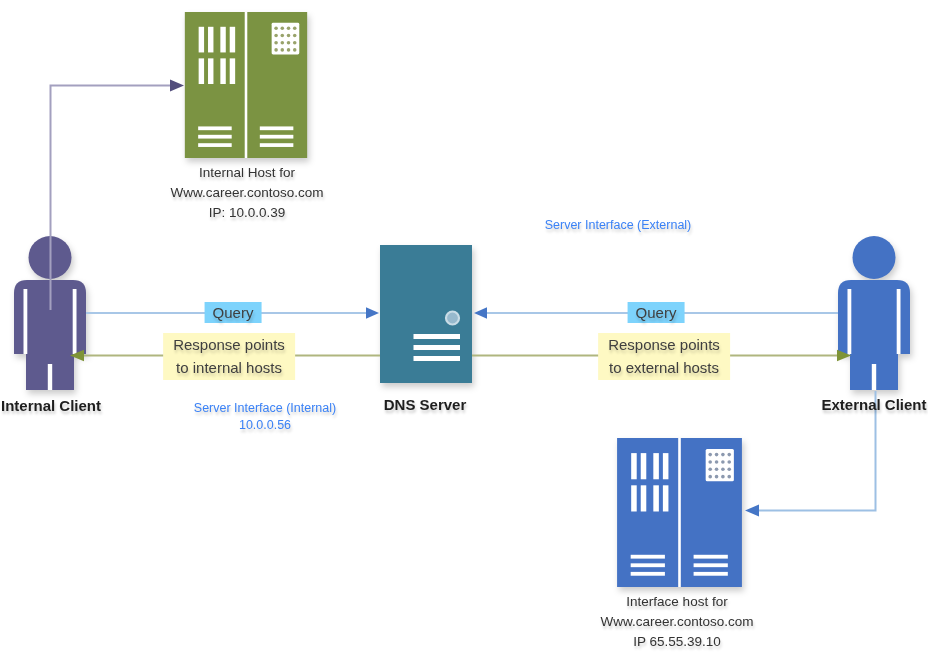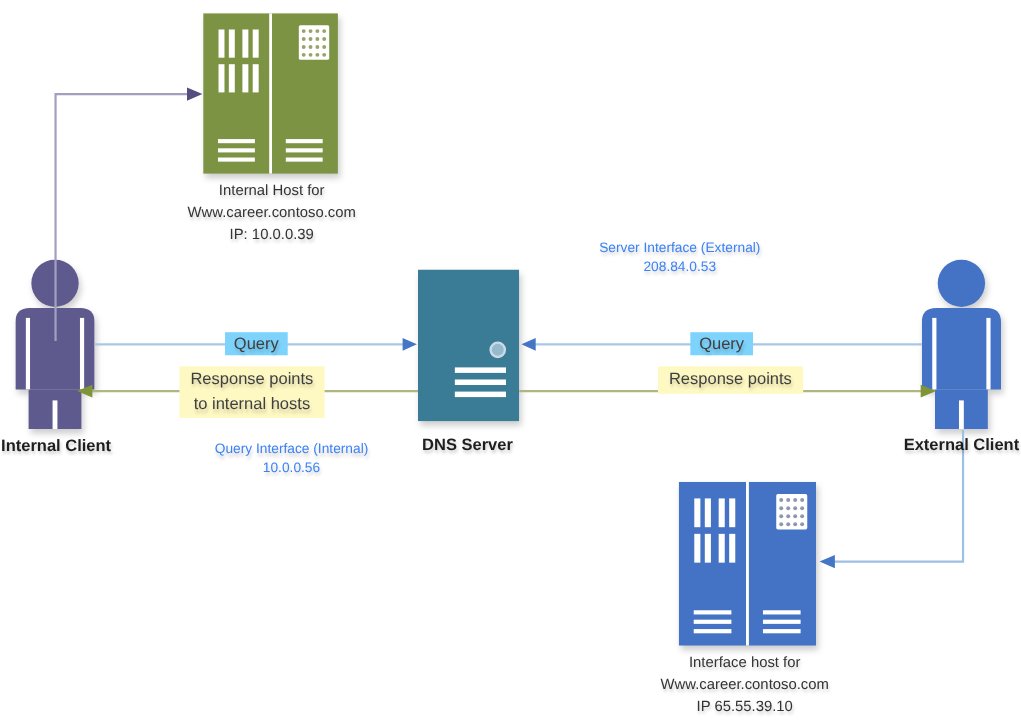--- a/index.html
+++ b/index.html
@@ -179,25 +179,25 @@
 
   <div class="lbl edge-label2" style="left:229px;top:333px">
     <div>Response points</div>
     <div>to internal hosts</div>
   </div>
 
   <div class="lbl edge-label" style="left:656px;top:302px">Query</div>
 
   <div class="lbl edge-label2" style="left:664px;top:333px">
     <div>Response points</div>
+    <div>to external hosts</div>
   </div>
 
   <div class="lbl iface" style="left:618px;top:217px">
     <div>Server Interface (External)</div>
-    <div>208.84.0.53</div>
   </div>
 
   <div class="lbl iface" style="left:265px;top:400px">
-    <div>Query Interface (Internal)</div>
+    <div>Server Interface (Internal)</div>
     <div>10.0.0.56</div>
   </div>
 
 </div>
 
 </body></html>

